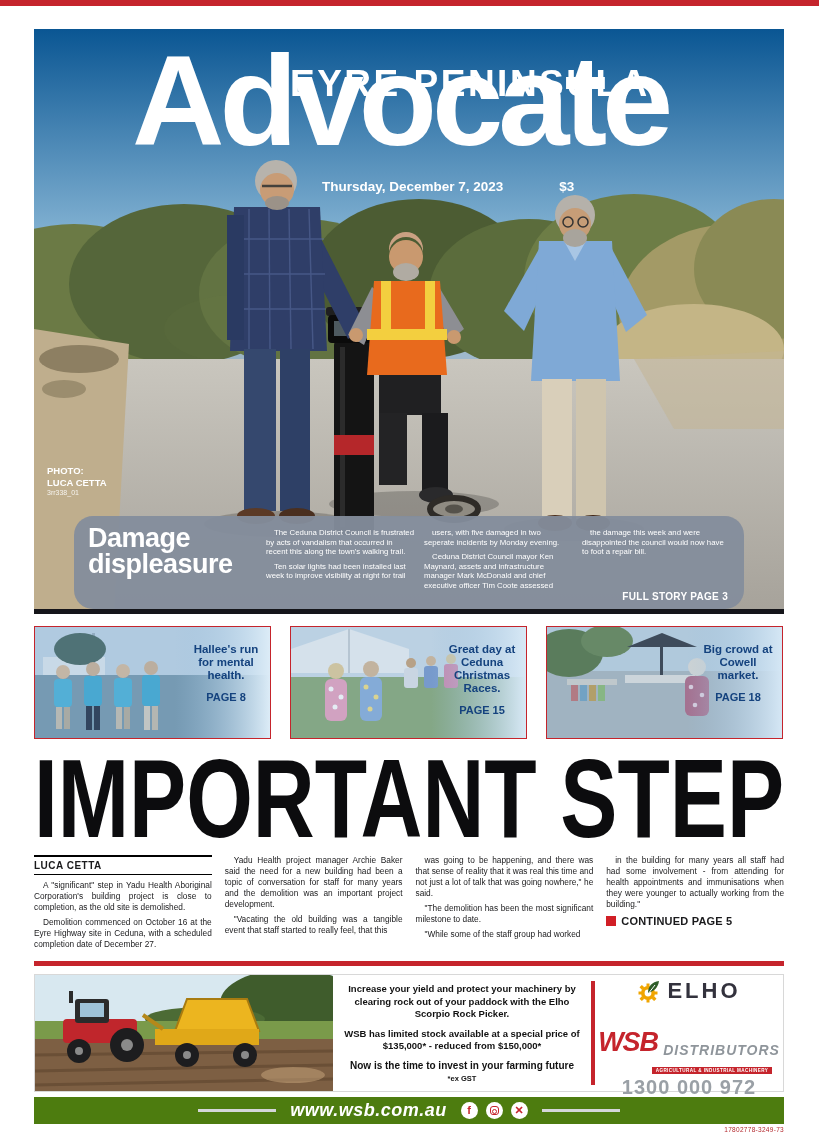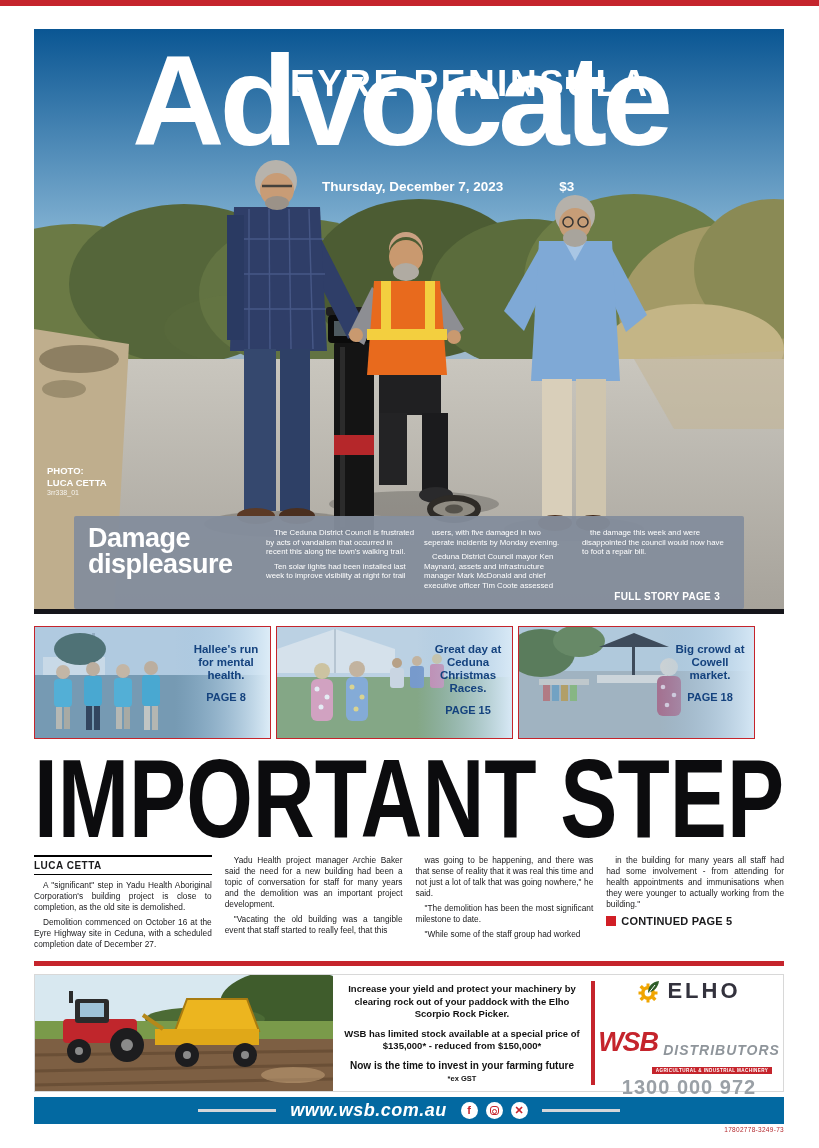--- a/index.html
+++ b/index.html
@@ -12,29 +12,29 @@
 
   
   .hero { position:relative; width:750px; height:585px; overflow:hidden; border-bottom:5px solid #15151a; background:#9fb9cd; }
   .hero svg.scene { position:absolute; inset:0; }
   .masthead-kicker { position:absolute; left:256px; top:34px; color:#fff; font-weight:bold; font-size:37px; letter-spacing:2.5px; }
   .masthead-title { position:absolute; left:98px; top:8px; color:#fff; font-weight:bold; font-size:128px; letter-spacing:-5px; line-height:1; }
   .masthead-dateline { position:absolute; left:288px; top:150px; display:flex; gap:56px; color:#fff; font-weight:bold; font-size:13.5px; }
   .photo-credit { position:absolute; left:13px; top:436px; color:#fff; font-weight:bold; font-size:9.5px; line-height:1.25; }
   .photo-credit .code { font-weight:normal; font-size:7px; opacity:.85; }
 
-  .damage-box { position:absolute; left:40px; top:487px; width:670px; height:93px; background:rgba(132,141,156,0.95); border-radius:2px; padding:9px 14px; display:flex; gap:10px; }
+  .damage-box { position:absolute; left:40px; top:487px; width:670px; height:93px; background:rgba(132,141,156,0.95); border-radius:19px; padding:9px 14px; display:flex; gap:10px; }
   .damage-headline { width:168px; color:#fff; font-weight:bold; font-size:27px; line-height:0.98; letter-spacing:-0.5px; }
   .damage-cols { display:flex; gap:10px; flex:1; padding-top:3px; }
   .damage-col { width:148px; color:#fff; font-size:7.8px; line-height:1.22; }
   .damage-col p { text-indent:8px; margin-bottom:5px; }
-  .full-story { position:absolute; right:24px; bottom:7px; color:#fff; font-weight:bold; font-size:10px; letter-spacing:0.3px; }
+  .full-story { position:absolute; right:16px; bottom:7px; color:#fff; font-weight:bold; font-size:10px; letter-spacing:0.3px; }
 
   
-  .teasers { display:flex; gap:5px; margin-top:12px; }
+  .teasers { display:flex; gap:19px; margin-top:12px; }
   .teaser { position:relative; width:237px; height:113px; border:1px solid #c5242c; overflow:hidden; }
   .teaser svg { position:absolute; inset:0; }
   .teaser-caption { position:absolute; right:6px; top:16px; width:76px; text-align:center; color:#14427e; font-weight:bold; font-size:11.5px; line-height:1.12; }
   .teaser-page { margin-top:9px; font-size:11px; }
 
   
   .main-headline { margin-top:9px; }
   .main-headline text { fill:#0c0c0e; }
   .story-cols { display:flex; gap:13px; margin-top:7px; }
   .story-col { flex:1; font-size:8.3px; line-height:1.33; color:#1a1a1c; text-align:justify; }
@@ -58,21 +58,21 @@
   .elho { display:flex; align-items:center; gap:4px; }
   .elho-name { font-weight:bold; font-size:22px; color:#33323d; letter-spacing:3px; }
   .wsb-block { text-align:center; }
   .wsb-row { display:flex; align-items:flex-end; gap:5px; justify-content:center; }
   .wsb-name { font-weight:bold; font-style:italic; font-size:27px; color:#c5242c; letter-spacing:-1px; }
   .wsb-dist { font-weight:bold; font-style:italic; font-size:14px; color:#8f959b; letter-spacing:1px;margin-top:38px; }
   .wsb-tag { margin-top:1px; margin-left:46px; background:#c5242c; color:#fff; font-weight:bold; font-size:4.6px; letter-spacing:0.4px; padding:1px 4px; display:inline-block; }
   .phone { font-weight:bold; font-size:20px; color:#9aa0a6; letter-spacing:1px; }
 
   
-  .footer-bar { margin-top:5px; height:27px; background:#0369a1; display:flex; align-items:center; justify-content:center; gap:14px; }
+  .footer-bar { margin-top:5px; height:27px; background:#4d7c0f; display:flex; align-items:center; justify-content:center; gap:14px; }
   .footer-line { width:78px; height:3px; background:#d4d6d9; }
   .footer-site { color:#fff; font-weight:bold; font-style:italic; font-size:18px; letter-spacing:0.5px; }
   .social { display:flex; gap:8px; align-items:center; }
   .icon-circle { width:17px; height:17px; border-radius:50%; background:#fff; color:#c5242c; display:flex; align-items:center; justify-content:center; font-weight:bold; font-size:11px; line-height:1; }
   .ig-box { width:9px; height:9px; border:1.6px solid #c5242c; border-radius:3px; position:relative; }
   .ig-box::after { content:""; position:absolute; left:1.6px; top:1.6px; width:3px; height:3px; border:1.2px solid #c5242c; border-radius:50%; }
   .footer-code { text-align:right; color:#b3282d; font-size:6.5px; margin-top:2px; letter-spacing:0.3px; }
 </style>
 </head>
 <body>

